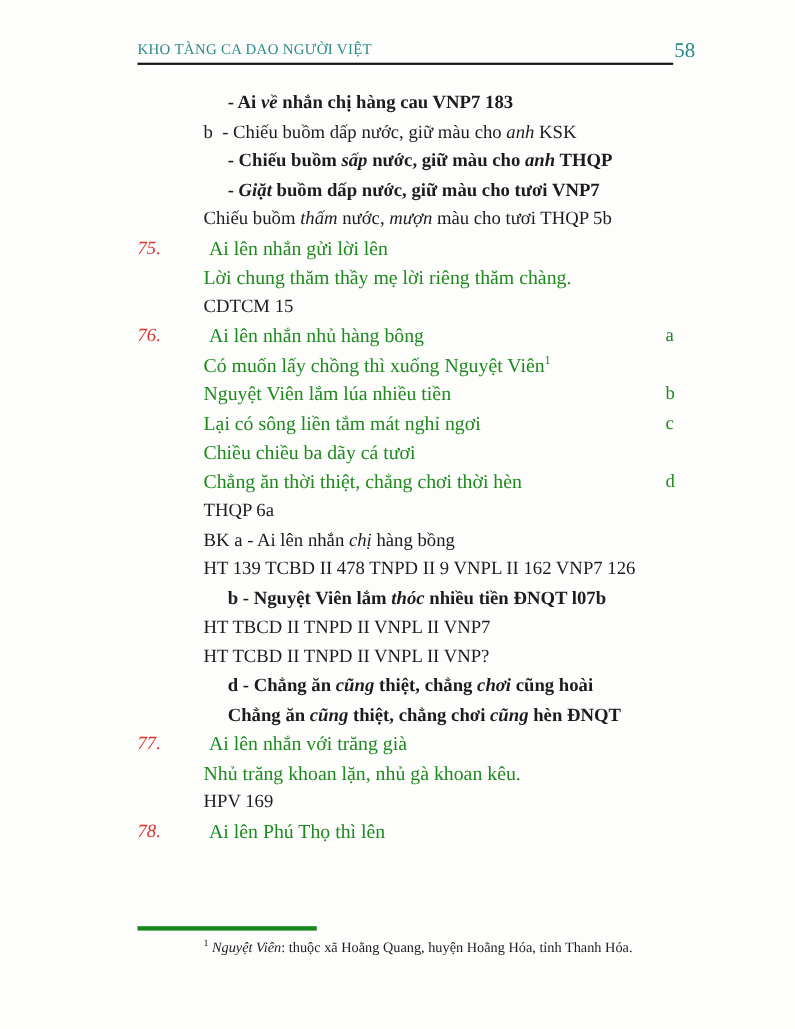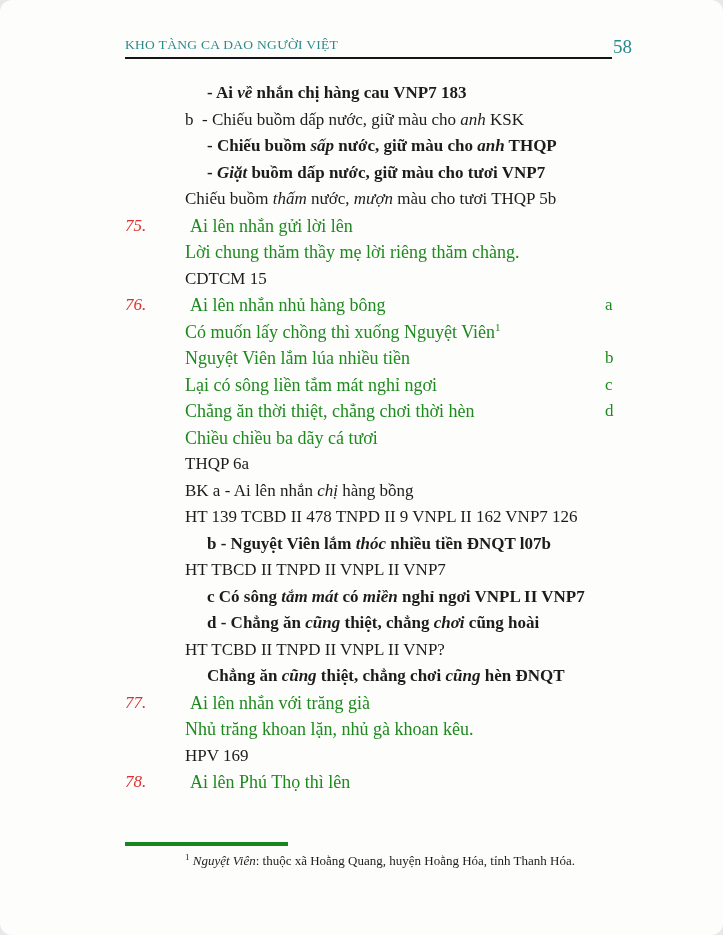--- a/index.html
+++ b/index.html
@@ -13,21 +13,20 @@
     --page-background:#fdfdfc;
   }
   html,body{margin:0;padding:0;}
   body{background:#e8e8e8;font-family:"Liberation Serif","DejaVu Serif",serif;}
   .page{
     position:relative;
     width:723px;height:935px;
     background:var(--page-background);
     overflow:hidden;
     margin:0 auto;
-    border-radius:12px;
   }
   
   .header-title{
     position:absolute;left:125px;top:37px;
     font-size:13.5px;letter-spacing:.3px;
     color:var(--header-teal);
     white-space:nowrap;
   }
   .page-number{
     position:absolute;left:613px;top:36px;
@@ -90,30 +89,29 @@
       <div class="line black indent-2"><span class="line-text"><span>- Chiếu buồm </span><i>sấp</i><span> nước, giữ màu cho </span><i>anh</i><span> THQP</span></span></div>
       <div class="line black indent-2"><span class="line-text"><span>- </span><i>Giặt</i><span> buồm dấp nước, giữ màu cho tươi VNP7</span></span></div>
       <div class="line black indent-1"><span class="line-text"><span>Chiếu buồm </span><i>thấm</i><span> nước, </span><i>mượn</i><span> màu cho tươi THQP 5b</span></span></div>
       <div class="line green has-number"><span class="entry-number">75.</span><span class="line-text"><span>Ai lên nhắn gửi lời lên</span></span></div>
       <div class="line green indent-1"><span class="line-text"><span>Lời chung thăm thầy mẹ lời riêng thăm chàng.</span></span></div>
       <div class="line black indent-1"><span class="line-text"><span>CDTCM 15</span></span></div>
       <div class="line green has-number"><span class="entry-number">76.</span><span class="line-text"><span>Ai lên nhắn nhủ hàng bông</span></span><span class="right-letter">a</span></div>
       <div class="line green indent-1"><span class="line-text"><span>Có muốn lấy chồng thì xuống Nguyệt Viên</span><sup>1</sup></span></div>
       <div class="line green indent-1"><span class="line-text"><span>Nguyệt Viên lắm lúa nhiều tiền</span></span><span class="right-letter">b</span></div>
       <div class="line green indent-1"><span class="line-text"><span>Lại có sông liền tắm mát nghỉ ngơi</span></span><span class="right-letter">c</span></div>
+      <div class="line green indent-1"><span class="line-text"><span>Chiều chiều ba dãy cá tươi</span></span></div>
       <div class="line green indent-1"><span class="line-text"><span>Chẳng ăn thời thiệt, chẳng chơi thời hèn</span></span><span class="right-letter">d</span></div>
-      <div class="line green indent-1"><span class="line-text"><span>Chiều chiều ba dãy cá tươi</span></span></div>
       <div class="line black indent-1"><span class="line-text"><span>THQP 6a</span></span></div>
       <div class="line black indent-1"><span class="line-text"><span>BK a - Ai lên nhắn </span><i>chị</i><span> hàng bồng</span></span></div>
       <div class="line black indent-1"><span class="line-text"><span>HT 139 TCBD II 478 TNPD II 9 VNPL II 162 VNP7 126</span></span></div>
       <div class="line black indent-2"><span class="line-text"><span>b - Nguyệt Viên lắm </span><i>thóc</i><span> nhiều tiền ĐNQT l07b</span></span></div>
       <div class="line black indent-1"><span class="line-text"><span>HT TBCD II TNPD II VNPL II VNP7</span></span></div>
-      <div class="line black indent-2"><span class="line-text"><span>c Có sông </span><i>tắm mát</i><span> có </span><i>miền</i><span> nghỉ ngơi VNPL II VNP7</span></span></div>
+      <div class="line black indent-1"><span class="line-text"><span>HT TCBD II TNPD II VNPL II VNP?</span></span></div>
       <div class="line black indent-2"><span class="line-text"><span>d - Chẳng ăn </span><i>cũng</i><span> thiệt, chẳng </span><i>chơi</i><span> cũng hoài</span></span></div>
-      <div class="line black indent-1"><span class="line-text"><span>HT TCBD II TNPD II VNPL II VNP?</span></span></div>
       <div class="line black indent-2"><span class="line-text"><span>Chẳng ăn </span><i>cũng</i><span> thiệt, chẳng chơi </span><i>cũng</i><span> hèn ĐNQT</span></span></div>
       <div class="line green has-number"><span class="entry-number">77.</span><span class="line-text"><span>Ai lên nhắn với trăng già</span></span></div>
       <div class="line green indent-1"><span class="line-text"><span>Nhủ trăng khoan lặn, nhủ gà khoan kêu.</span></span></div>
       <div class="line black indent-1"><span class="line-text"><span>HPV 169</span></span></div>
       <div class="line green has-number"><span class="entry-number">78.</span><span class="line-text"><span>Ai lên Phú Thọ thì lên</span></span></div>
     </div>
 
   <div class="footnote-rule"></div>
 
   <div class="footnote"><sup>1</sup> <i>Nguyệt Viên</i><span>: thuộc xã Hoằng Quang, huyện Hoằng Hóa, tỉnh Thanh Hóa.</span></div>

